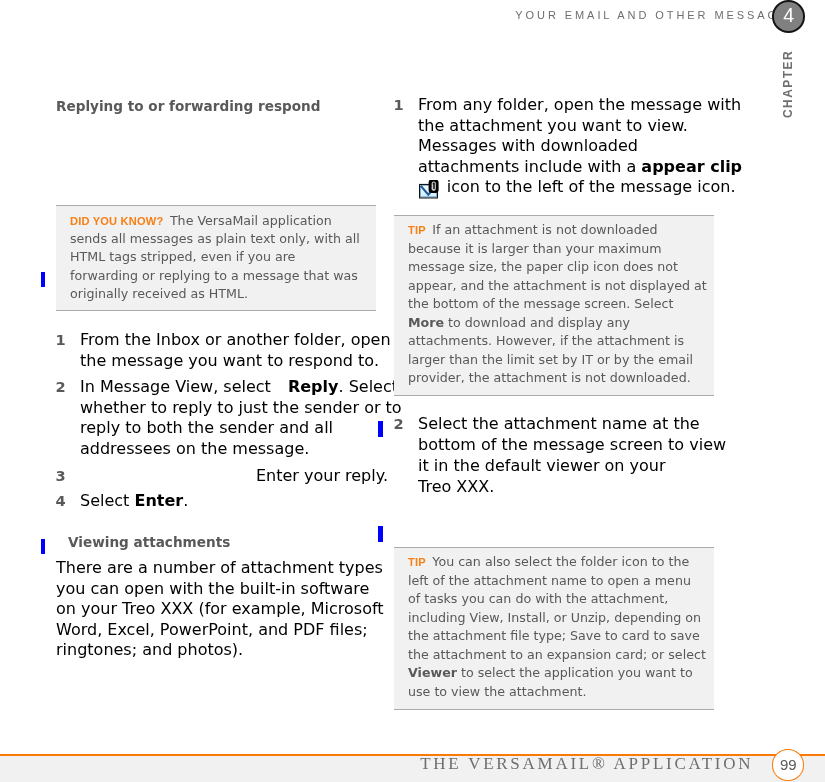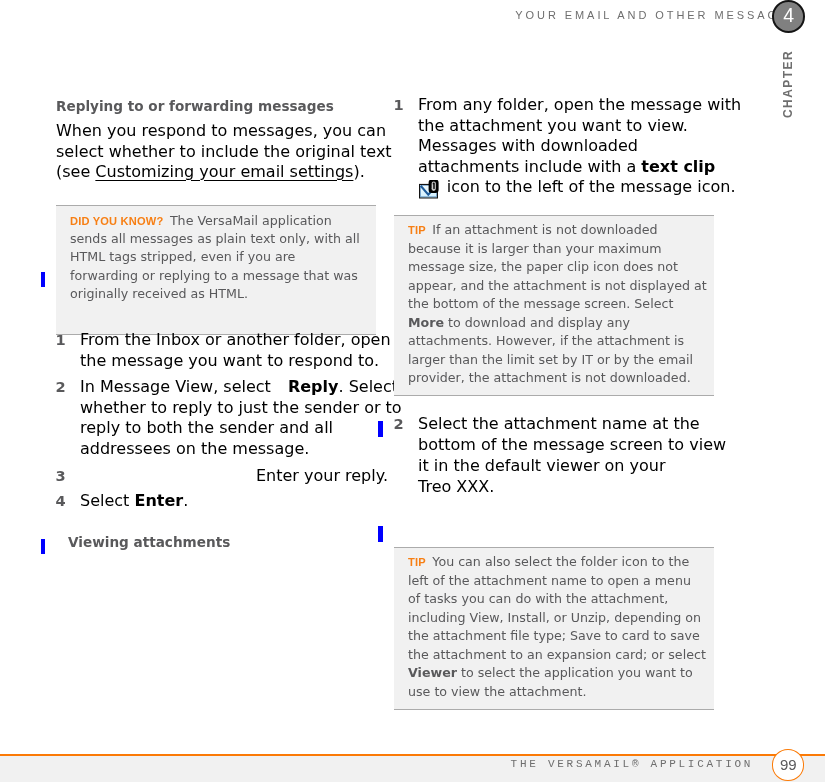--- a/index.html
+++ b/index.html
@@ -12,36 +12,36 @@
         -webkit-font-smoothing:antialiased;-moz-osx-font-smoothing:grayscale;}
   .abs{position:absolute;}
   .body-text{font-size:16px;line-height:20.5px;color:#000000;white-space:nowrap;}
   .box-text{font-size:12.65px;line-height:18.45px;color:#59595b;white-space:nowrap;}
   .h2{font-size:13.6px;line-height:20.5px;font-weight:bold;color:#59595b;}
   .num{font-size:14.6px;line-height:20.8px;font-weight:bold;color:#59595b;}
   .greybox{background:#f1f1f1;border-top:1px solid #ababab;border-bottom:1px solid #ababab;box-sizing:border-box;}
   .label-orange{font-family:"Liberation Sans",sans-serif;font-weight:bold;color:#f77f14;font-size:11.1px;letter-spacing:0.18px;}
   .changebar{background:#0000ff;}
   .hdr{font-family:"Liberation Sans",sans-serif;font-size:11px;color:#6e6e6e;letter-spacing:2.92px;padding-left:40px;}
-  .ftr{font-family:Liberation Mono, monospace;font-size:11px;color:#6e6e6e;letter-spacing:2.73px;}
+  .ftr{font-family:Liberation Serif, serif;font-size:17px;color:#6e6e6e;letter-spacing:2.73px;}
 
   
   #hdr-title{left:0;top:8.2px;width:759.5px;text-align:right;line-height:14px;}
   #chapter-tab{left:771.8px;top:-0.2px;width:33.6px;height:33.2px;border-radius:50%;
                background:#808080;border:2px solid #141414;box-sizing:border-box;
                color:#ffffff;font-size:19.5px;line-height:27.7px;text-align:center;
                font-family:"Liberation Sans",sans-serif;}
   #chapter-word{left:787.6px;top:83.7px;transform:translate(-50%,-50%) rotate(-90deg);
                 font-family:"Liberation Sans",sans-serif;font-weight:bold;font-size:12px;
                 color:#6e6e6e;letter-spacing:1.45px;white-space:nowrap;line-height:12px;}
 
   
   #lc-h1{left:56px;top:95.6px;width:340px;}
   #lc-intro{left:56px;top:121.3px;width:340px;line-height:20.2px;}
-  #dyk-box{left:56px;top:205px;width:320px;height:130px;padding:5.5px 14px 6.25px 14px;}
+  #dyk-box{left:56px;top:205px;width:320px;height:106px;padding:5.5px 14px 6.25px 14px;}
   #lc-steps{left:56px;top:0px;width:340px;height:1px;}
   #lc-h2{left:68px;top:531.9px;width:340px;}
   #lc-attach{left:56px;top:558.1px;width:340px;}
 
   
   #rc-steps1{left:394px;top:0px;width:340px;height:1px;}
   #tip1-box{left:394px;top:215px;width:320px;height:181px;padding:5.4px 14px 7.55px 14px;}
   #rc-steps2{left:394px;top:0px;width:340px;height:1px;}
   #tip2-box{left:394px;top:515px;width:320px;height:163px;padding:5.4px 14px 8px 14px;margin-top:32px;}
 
@@ -73,23 +73,22 @@
 <div class="page">
 
   <div class="abs hdr" id="hdr-title">YOUR EMAIL AND OTHER MESSAGES</div>
 
   <div class="abs" id="chapter-tab">
     <span id="chapter-tab-num">4</span>
   </div>
 
   <div class="abs" id="chapter-word">CHAPTER</div>
 
-  <div class="abs h2" id="lc-h1">Replying to or forwarding messages</div>
+  <div class="abs h2" id="lc-h1">Replying to or forwarding respond</div>
 
-  <div class="abs body-text" id="lc-intro">When you respond to messages, you can<br>select whether to include the original text<br><span>(see </span><span style="text-decoration: underline 1px; text-underline-offset: 3.2px;">Customizing your email settings</span><span>).</span></div>
 
   <div class="abs changebar" id="cb-1"></div>
   <div class="abs changebar" id="cb-2"></div>
   <div class="abs changebar" id="cb-3"></div>
   <div class="abs changebar" id="cb-4"></div>
 
   <div class="abs greybox" id="dyk-box">
     <div class="box-text" id="dyk-text"><span class="label-orange">DID YOU KNOW?</span><span>   The VersaMail application</span><br>sends all messages as plain text only, with all<br>HTML tags stripped, even if you are<br>forwarding or replying to a message that was<br>originally received as HTML.</div>
   </div>
 
@@ -107,25 +106,26 @@
         <div class="abs body-text" style="left: 12px; line-height: 20.8px; text-align: right;">Enter your reply.</div>
       </div>
       <div class="abs step-row" style="top: 490.7px;">
         <div class="abs num" style="left: -0.6px; line-height: 20.8px;">4</div>
         <div class="abs body-text" style="left: 24px; line-height: 20.8px;"><span>Select </span><span style="font-weight: bold;">Enter</span><span>.</span></div>
       </div>
     </div>
 
   <div class="abs h2" id="lc-h2">Viewing attachments</div>
 
+  <div class="abs body-text" id="lc-attach">There are a number of attachment types<br>you can open with the built-in software<br>on your Treo XXX (for example, Microsoft<br>Word, Excel, PowerPoint, and PDF files;<br>ringtones; and photos).</div>
 
   <div class="abs" id="rc-steps1">
       <div class="abs step-row" style="top: 95.3px;">
         <div class="abs num" style="left: -0.5px; line-height: 20.5px;">1</div>
-        <div class="abs body-text" style="left: 24px; line-height: 20.5px;">From any folder, open the message with<br>the attachment you want to view.<br>Messages with downloaded<br><span>attachments include with a </span><span style="font-weight: bold;">text clip</span><br><span class="icon-slot"><svg class="mailclip" viewBox="0 0 20 20" width="20" height="20" aria-hidden="true">
+        <div class="abs body-text" style="left: 24px; line-height: 20.5px;">From any folder, open the message with<br>the attachment you want to view.<br>Messages with downloaded<br><span>attachments include with a </span><span style="font-weight: bold;">appear clip</span><br><span class="icon-slot"><svg class="mailclip" viewBox="0 0 20 20" width="20" height="20" aria-hidden="true">
               <defs>
                 <linearGradient id="envg" x1="0" y1="0" x2="0" y2="1">
                   <stop offset="0" stop-color="#f6fdff"></stop>
                   <stop offset="0.45" stop-color="#e2f6ff"></stop>
                   <stop offset="1" stop-color="#d2f1ff"></stop>
                 </linearGradient>
               </defs>
               <rect x="0" y="3.9" width="19" height="14.6" fill="#131313"></rect>
               <rect x="1.1" y="5.0" width="16.8" height="12.4" fill="url(#envg)"></rect>
               <rect x="1.7" y="5.7" width="15.6" height="11.1" fill="none" stroke="#4d86bd" stroke-width="0.6"></rect>

